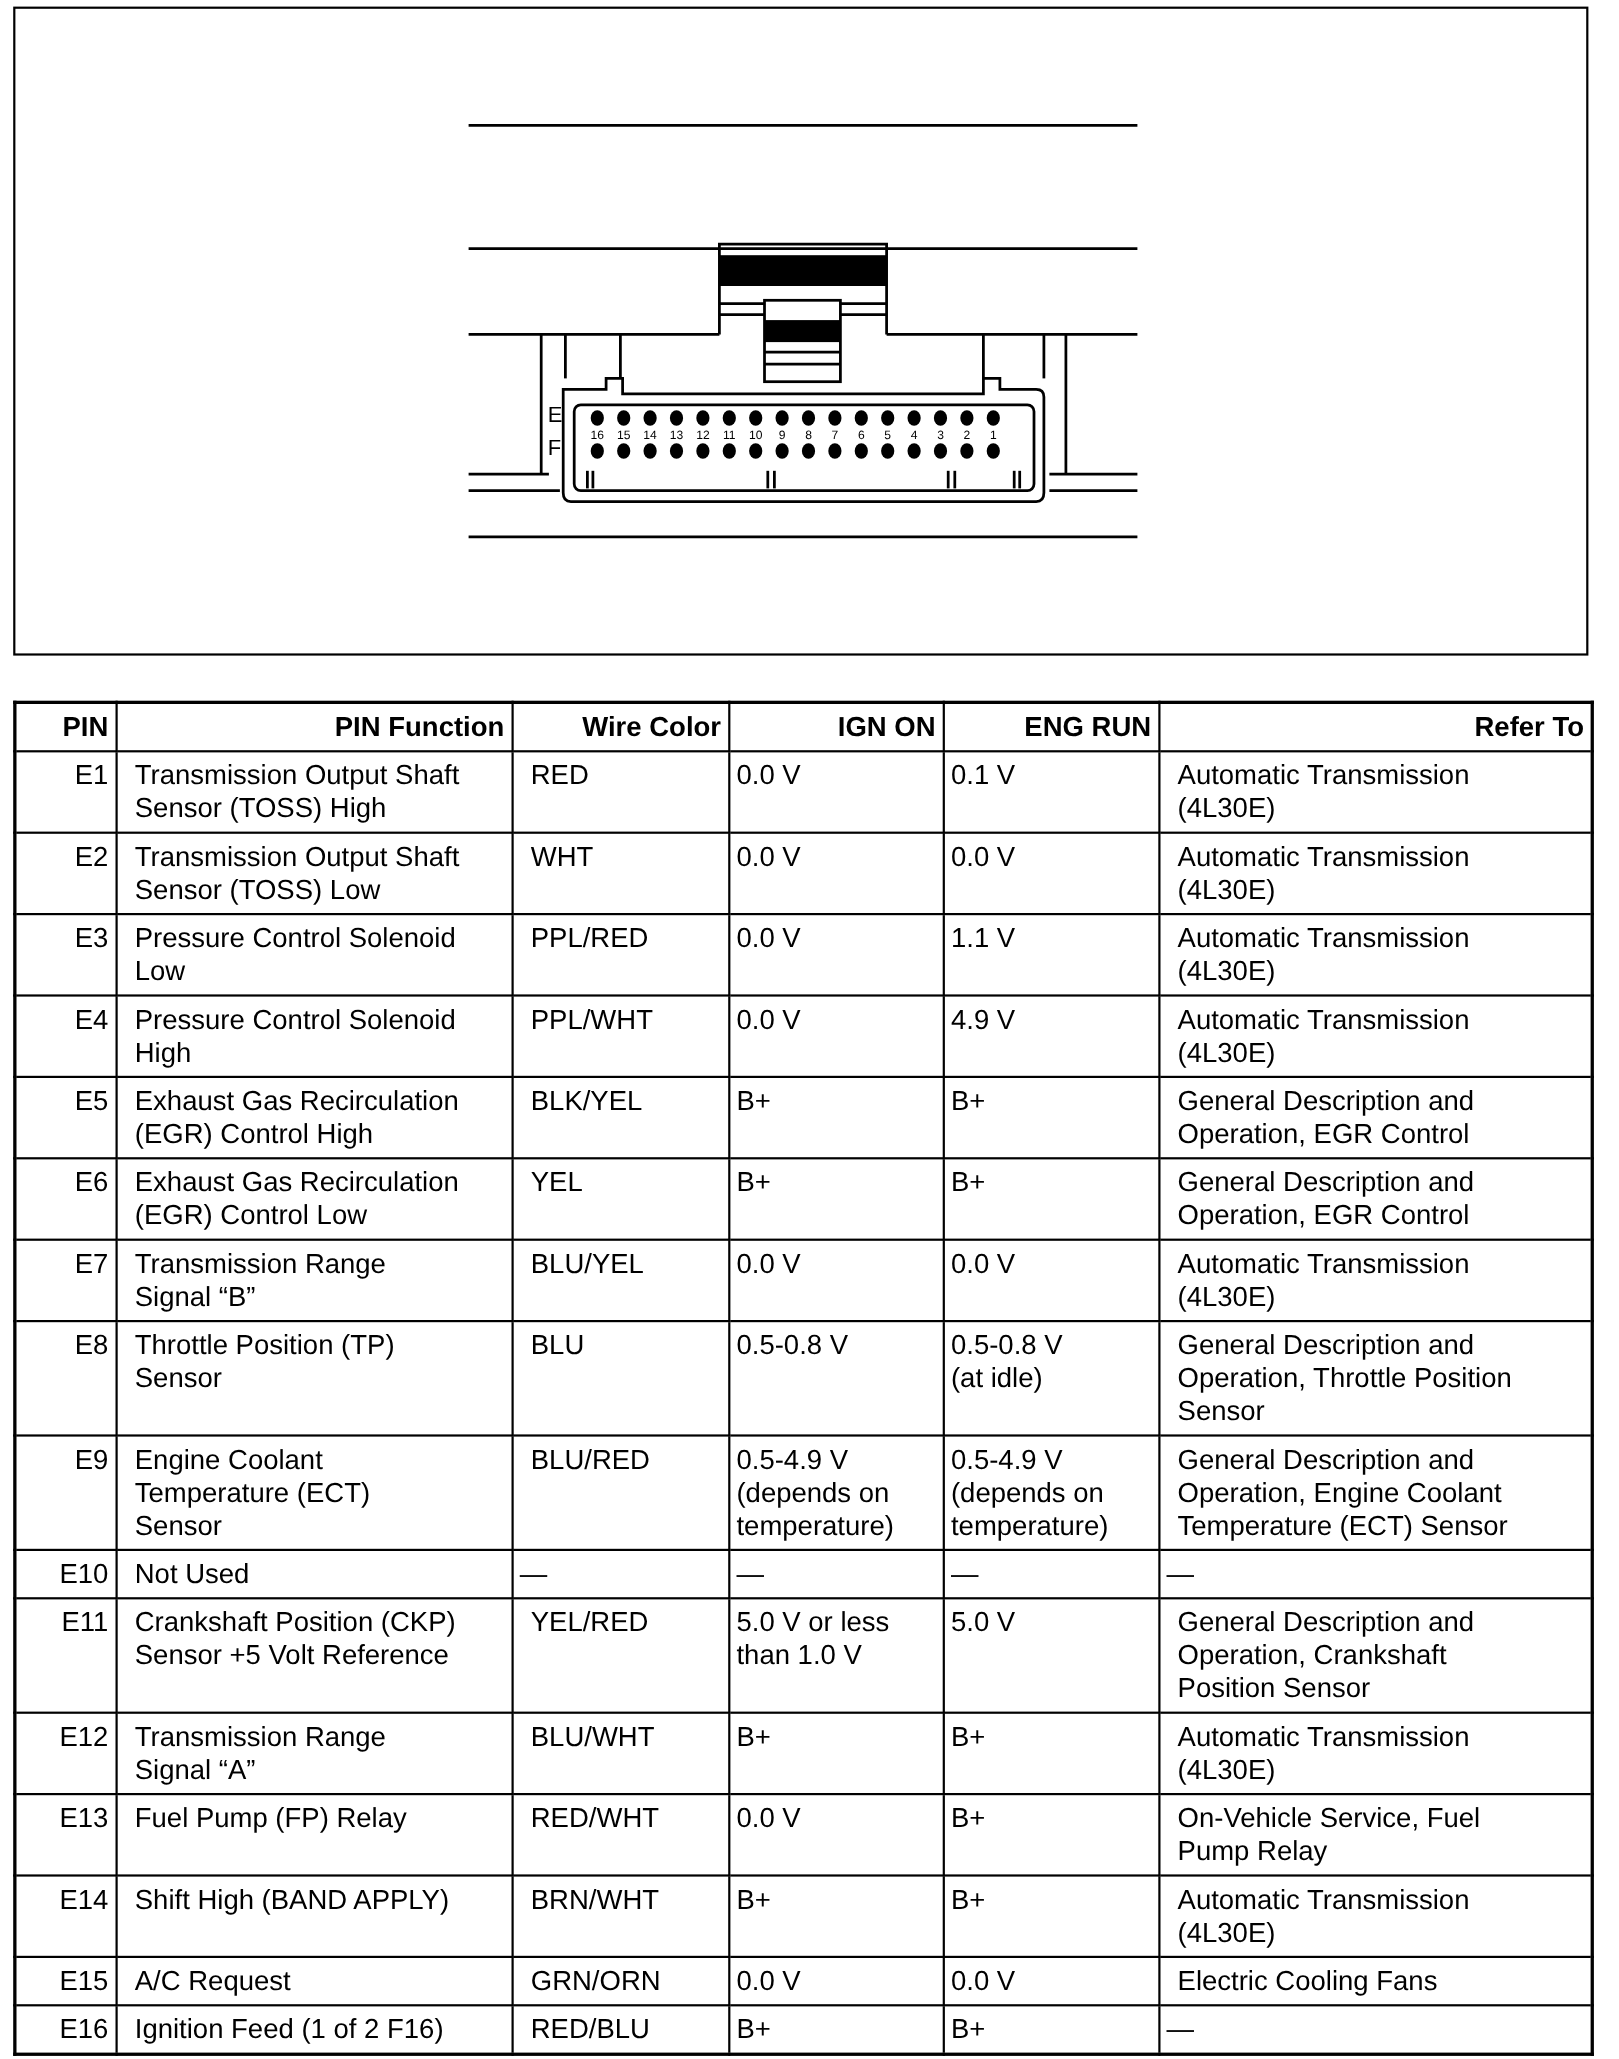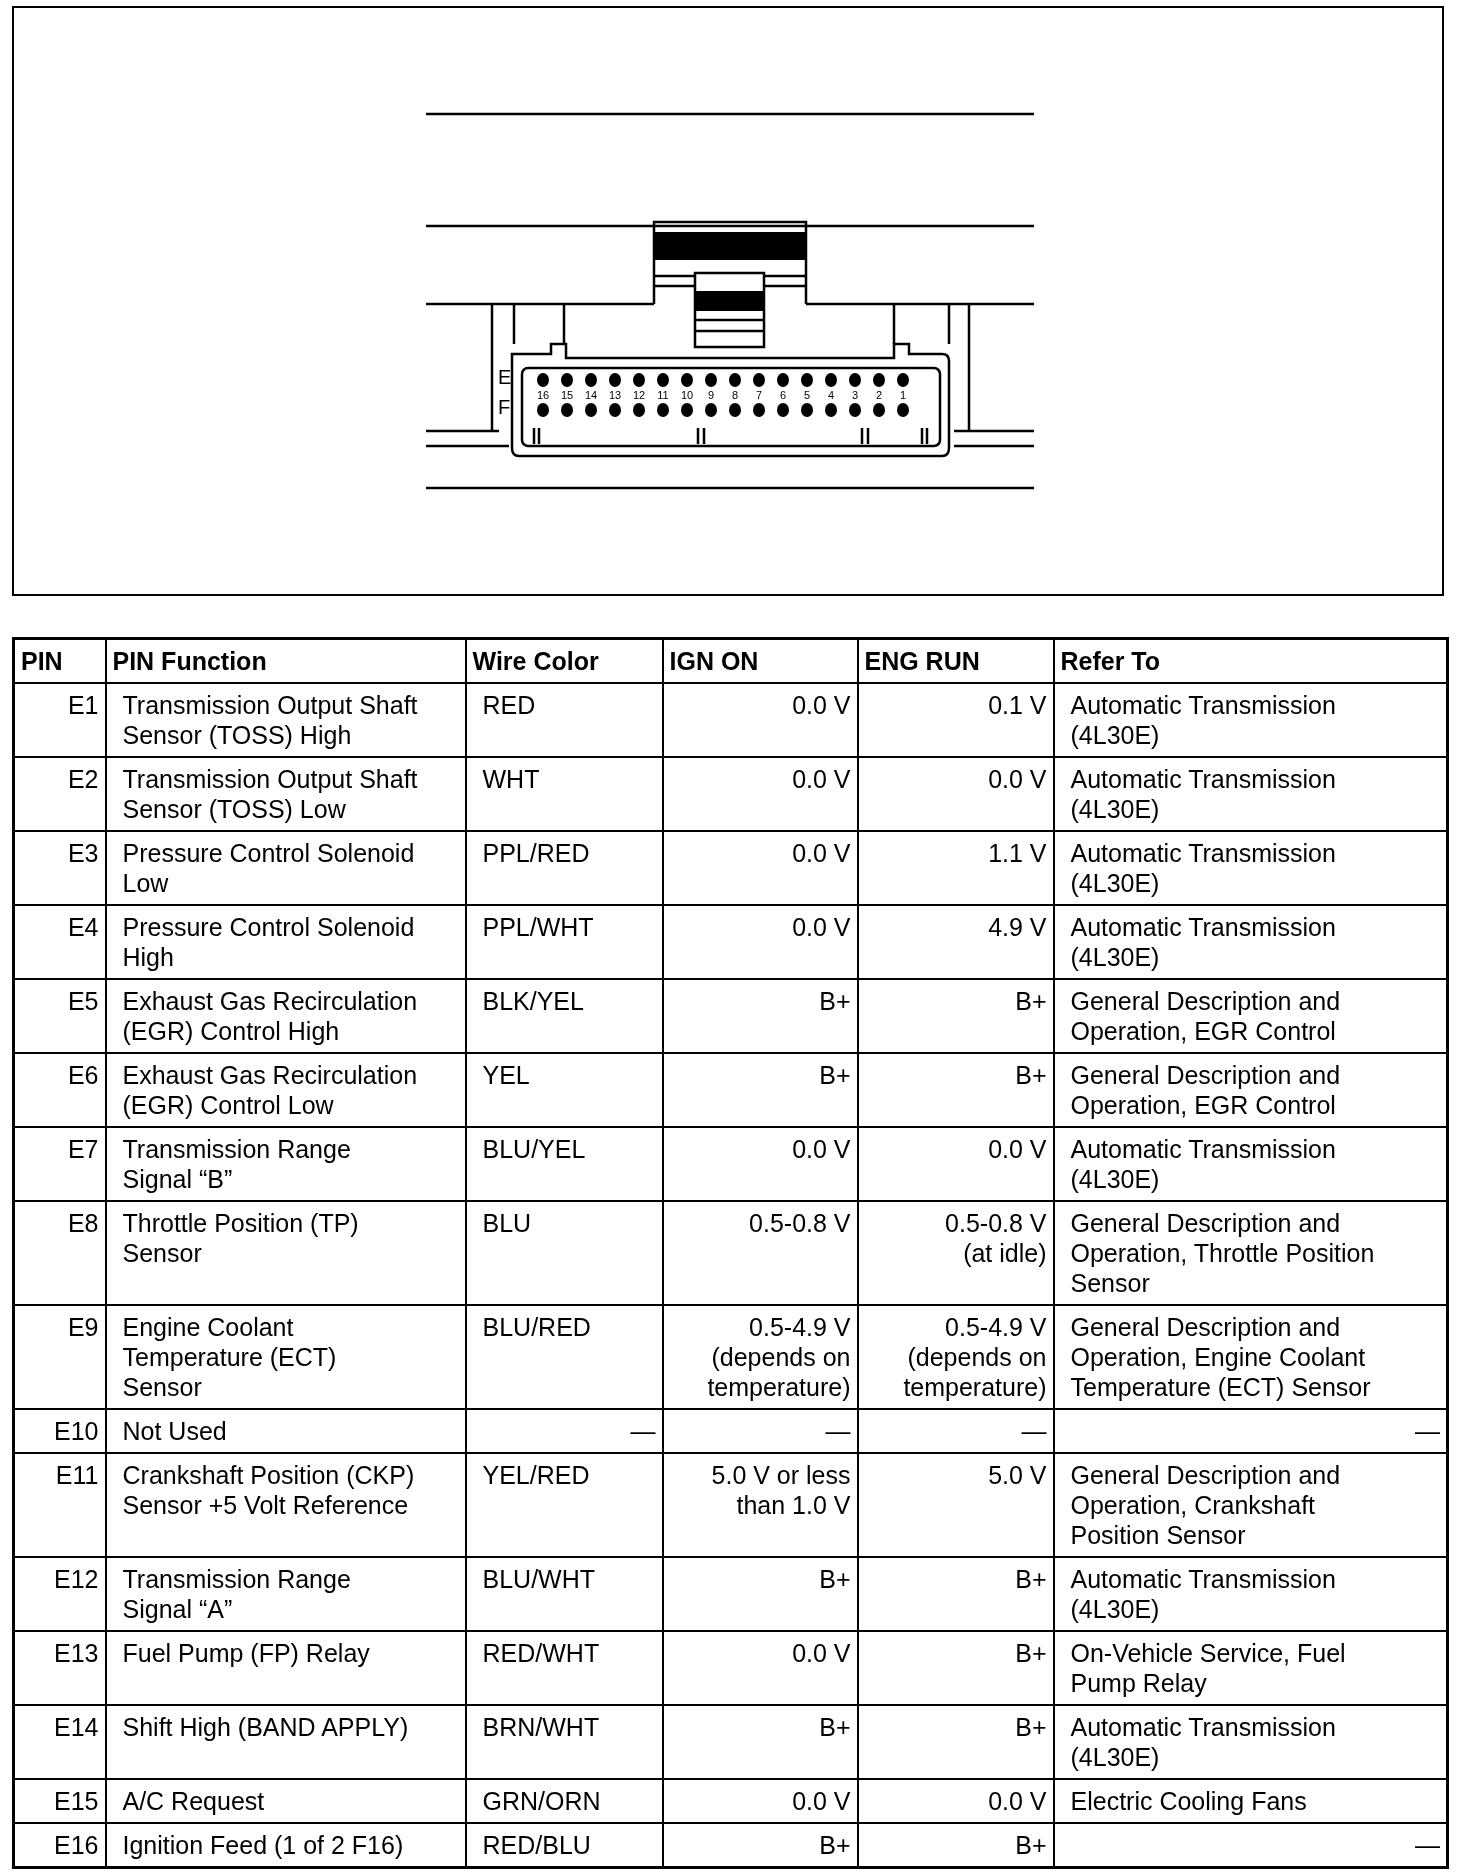--- a/index.html
+++ b/index.html
@@ -5,23 +5,23 @@
   html, body { margin:0; padding:0; background:#ffffff; }
   body { width:1472px; height:1872px; position:relative; overflow:hidden;
          font-family:"Liberation Sans", sans-serif; color:#000; }
   .diagram-box { position:absolute; left:12px; top:6px; width:1432px; height:590px;
                  border:2px solid #000; box-sizing:border-box; }
   .diagram-box svg { position:absolute; left:0; top:0; }
   table.pins { position:absolute; left:12px; top:637px; width:1434px;
                border-collapse:collapse; table-layout:fixed; border:3px solid #000; }
   table.pins th, table.pins td { border:2px solid #000; vertical-align:top;
                font-size:25px; line-height:30px; padding:6px 10px 6px 16px; }
-  table.pins th { font-weight:bold; text-align:left; padding:4px 6px; height:34px; vertical-align:middle; }
+  table.pins th { font-weight:bold; text-align:right; padding:4px 6px; height:34px; vertical-align:middle; }
   table.pins td.pin { text-align:right; padding-left:6px; padding-right:6px; }
-  table.pins td.center { text-align:right; padding-left:6px; padding-right:6px;border-radius:13px; }
+  table.pins td.center { text-align:left; padding-left:6px; padding-right:6px;border-radius:13px; }
   table.pins td.wire { padding-left:16px;margin-top:12px; }
   .ml { white-space:pre-line; }
 </style>
 </head>
 <body>
 
 <div class="diagram-box">
   <svg width="1432" height="590" viewBox="0 0 1432 590">
     <g stroke="#000" fill="none" stroke-width="2.5">
 

